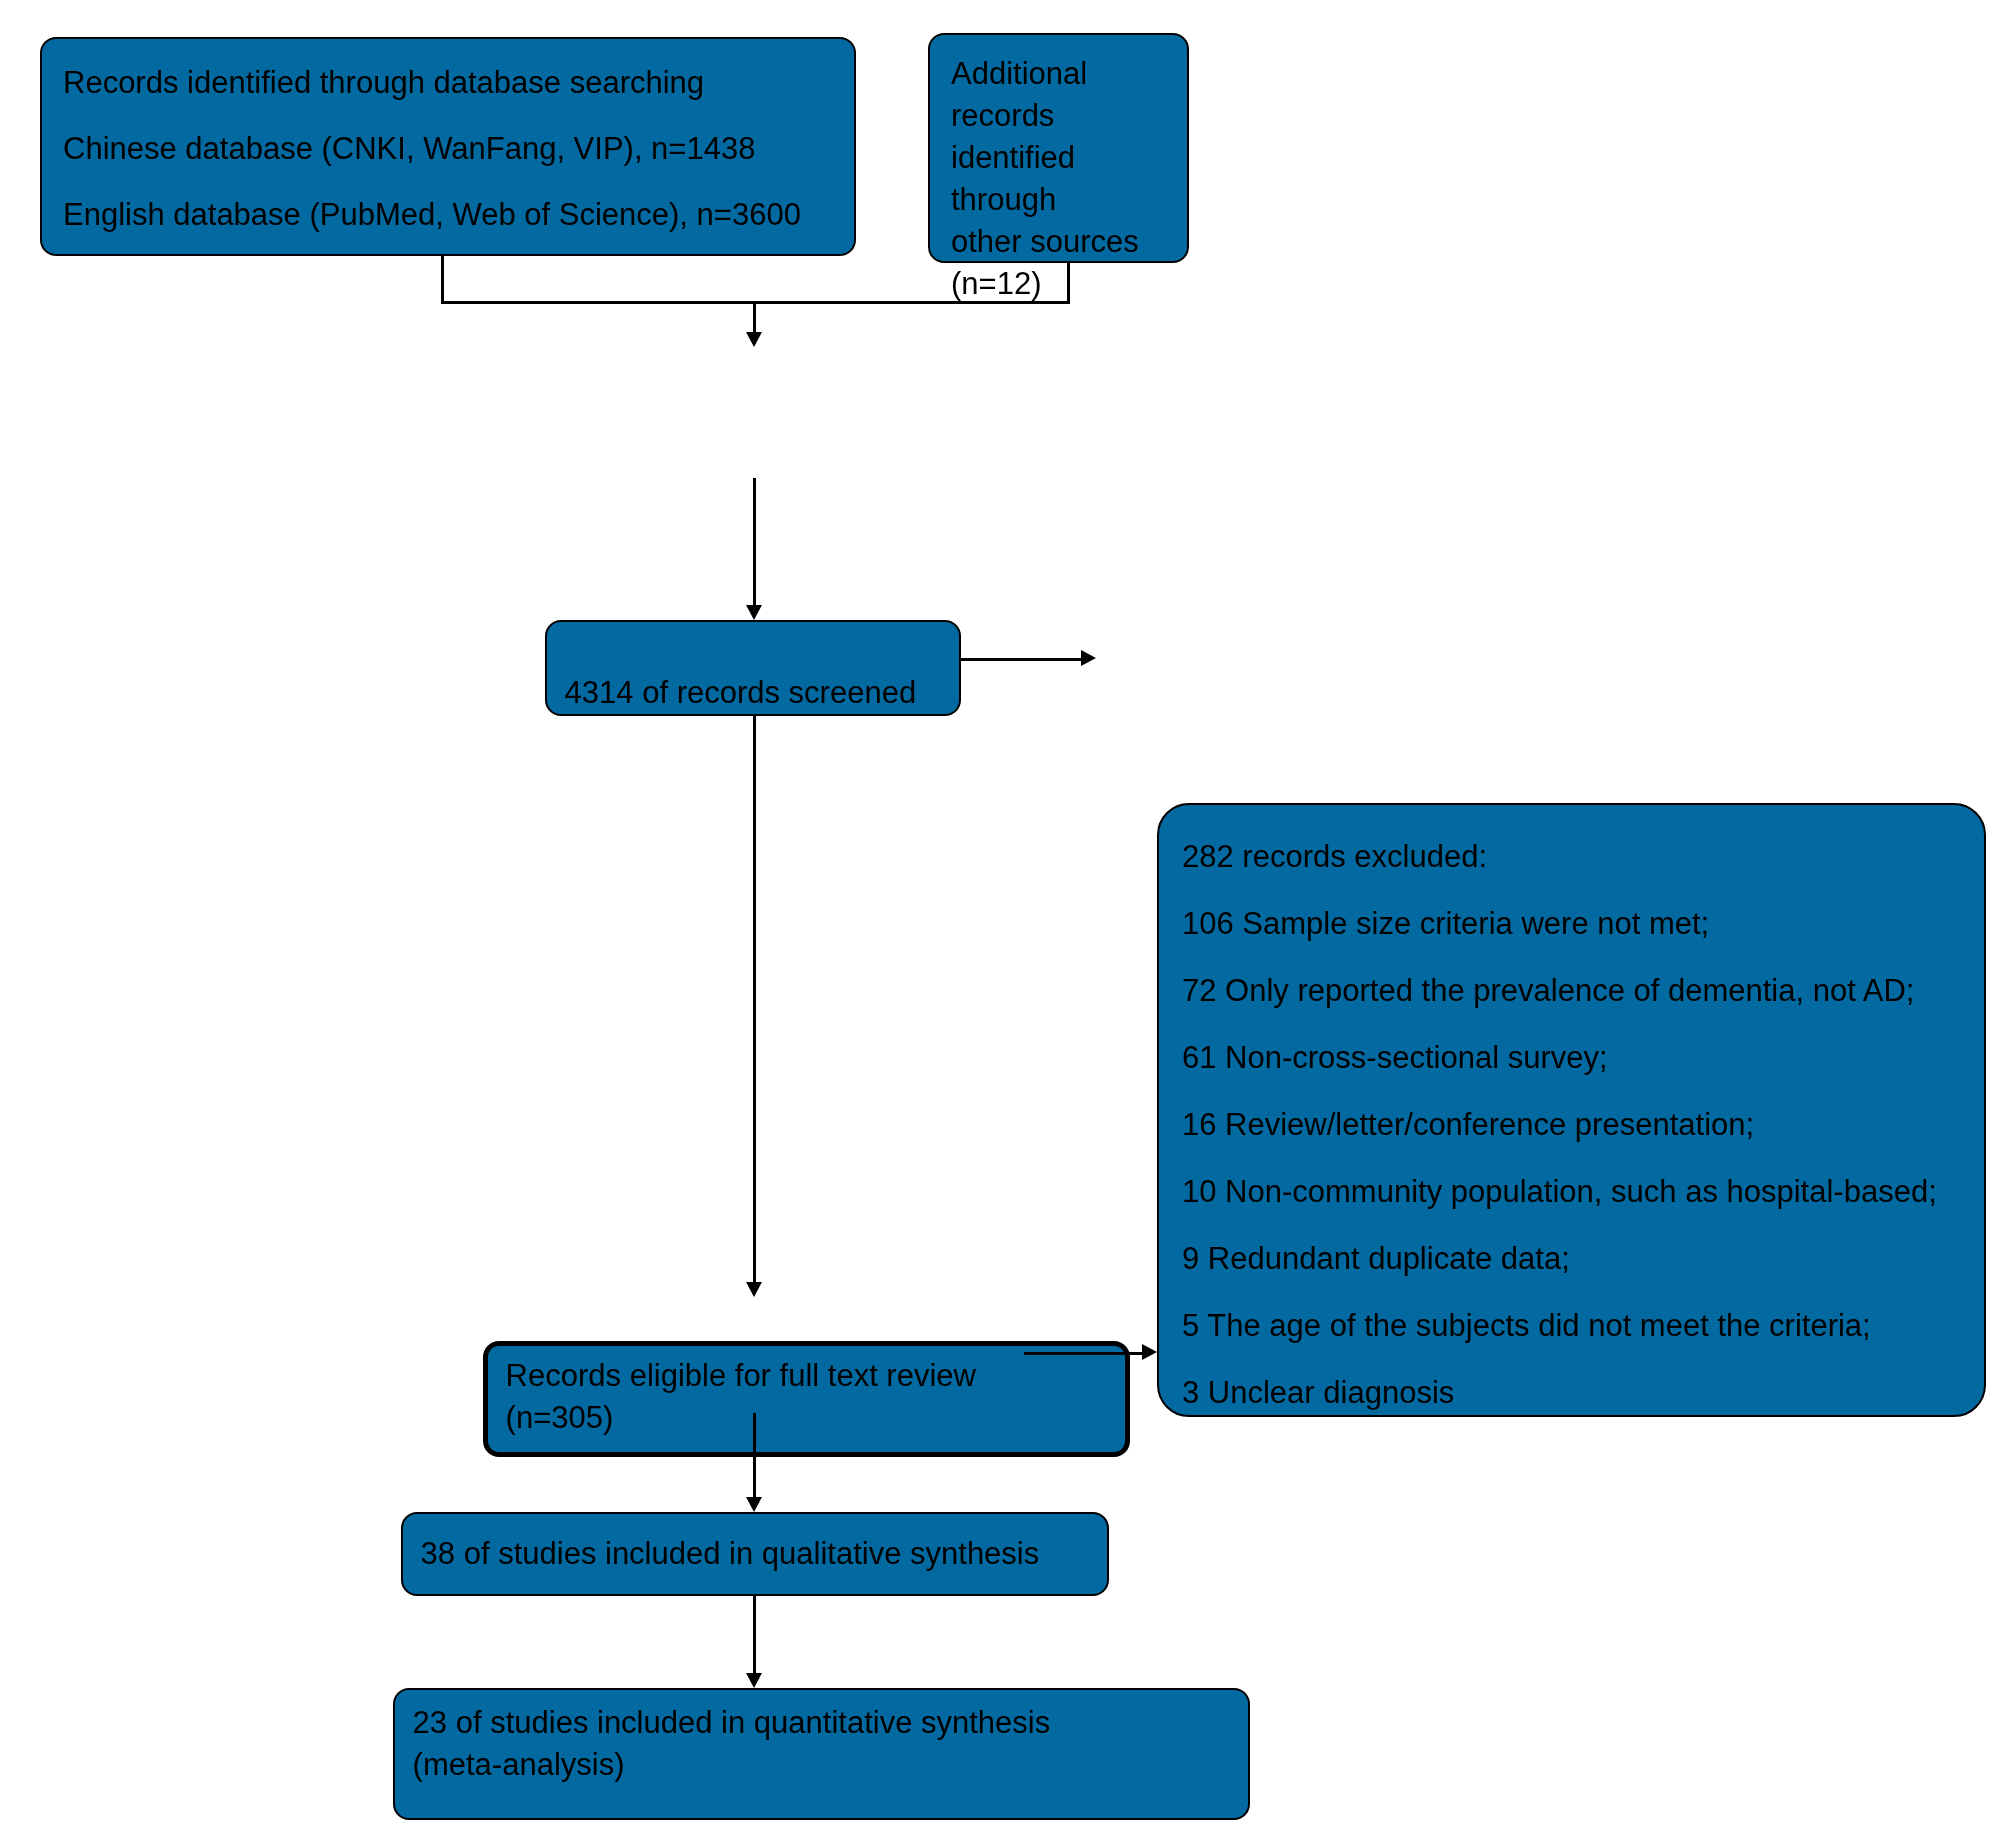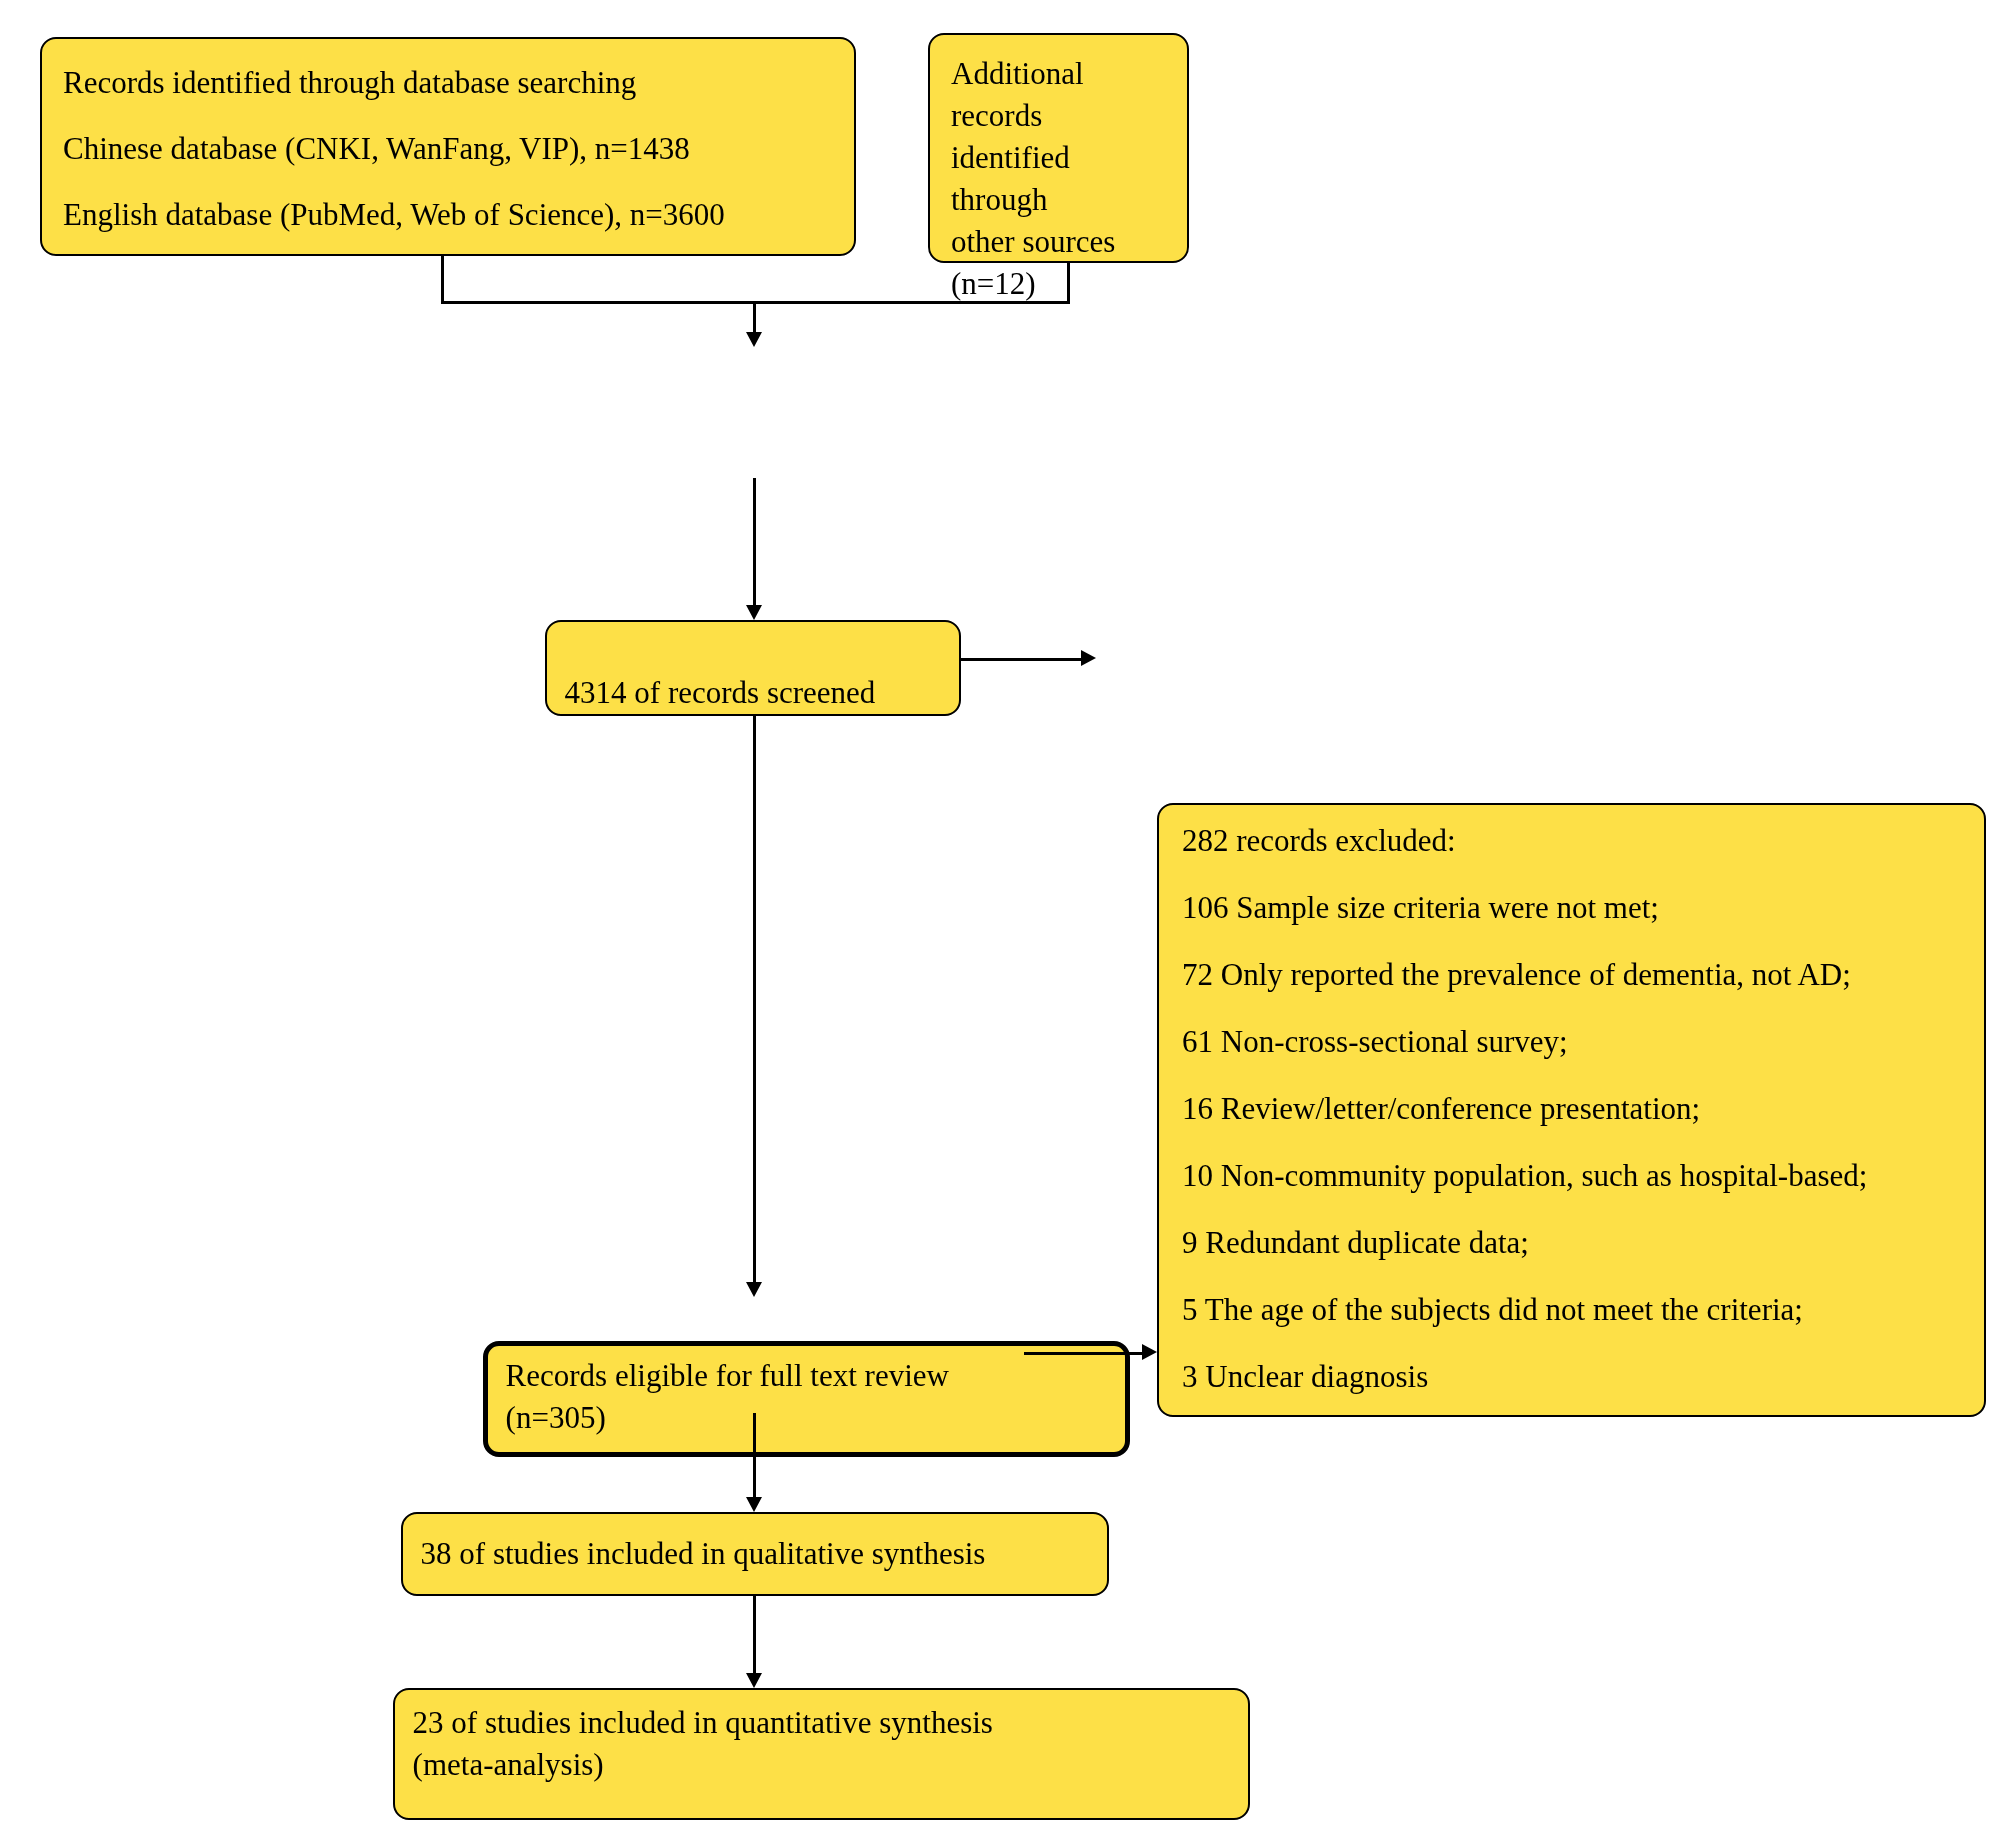--- a/index.html
+++ b/index.html
@@ -19,42 +19,41 @@
     position: absolute;
     left: 0; top: 0;
     width: 2012px;
     height: 1832px;
   }
   .node {
     position: absolute;
     box-sizing: border-box;
     border: 2.6px solid #000000;
     border-radius: 16px;
-    background: #fde047;
+    background: #0369a1;
     font-size: 31px;
     line-height: 42px;
-    font-family: Liberation Serif, serif;
   }
   .node-text {
     white-space: pre-line;
   }
   .vcenter {
     display: flex;
     align-items: center;
   }
   .bold-border {
     border-width: 5.3px;
   }
   
   #n-identified   { left: 40px;   top: 37px;   width: 816px; height: 219px; padding: 10.5px 21px 0 21px; line-height: 66px; }
   #n-additional   { left: 928px; top: 33px;   width: 261px; height: 230px; padding: 17.6px 21px 0 21px; }
   #n-dedup        { left: 578px;  top: 347px;  width: 348px; height: 132px; padding: 14px 17.6px 0 17.6px; }
   #n-screened     { left: 545px;  top: 620px;  width: 416px; height: 96px; padding: 0 17.6px; align-items: flex-end; }
   #n-irrelevant   { left: 1096px; top: 572px;  width: 755px; height: 128px; padding: 17.6px 17.6px 0 17.6px; }
-  #n-excluded     { left: 1157px; top: 803px;  width: 829px; height: 614px; padding: 2px 23px 0 23px; line-height: 67px; }
+  #n-excluded     { left: 1157px; top: 803px;  width: 829px; height: 614px; padding: 18px 23px 0 23px; line-height: 67px; border-radius: 32px; }
   #n-eligible     { left: 483px;  top: 1341px; width: 647px; height: 116px; padding: 8.8px 17.6px 0 17.6px; }
   #n-qualitative  { left: 401px;  top: 1512px; width: 708px; height: 84px;  padding: 0 17.6px; }
   #n-quantitative { left: 393px;  top: 1688px; width: 857px; height: 132px; padding: 12.3px 17.6px 0 17.6px; }
 
   
   .vline, .hline {
     position: absolute;
     background: #000000;
   }
   .vline { width: 2.6px; }

